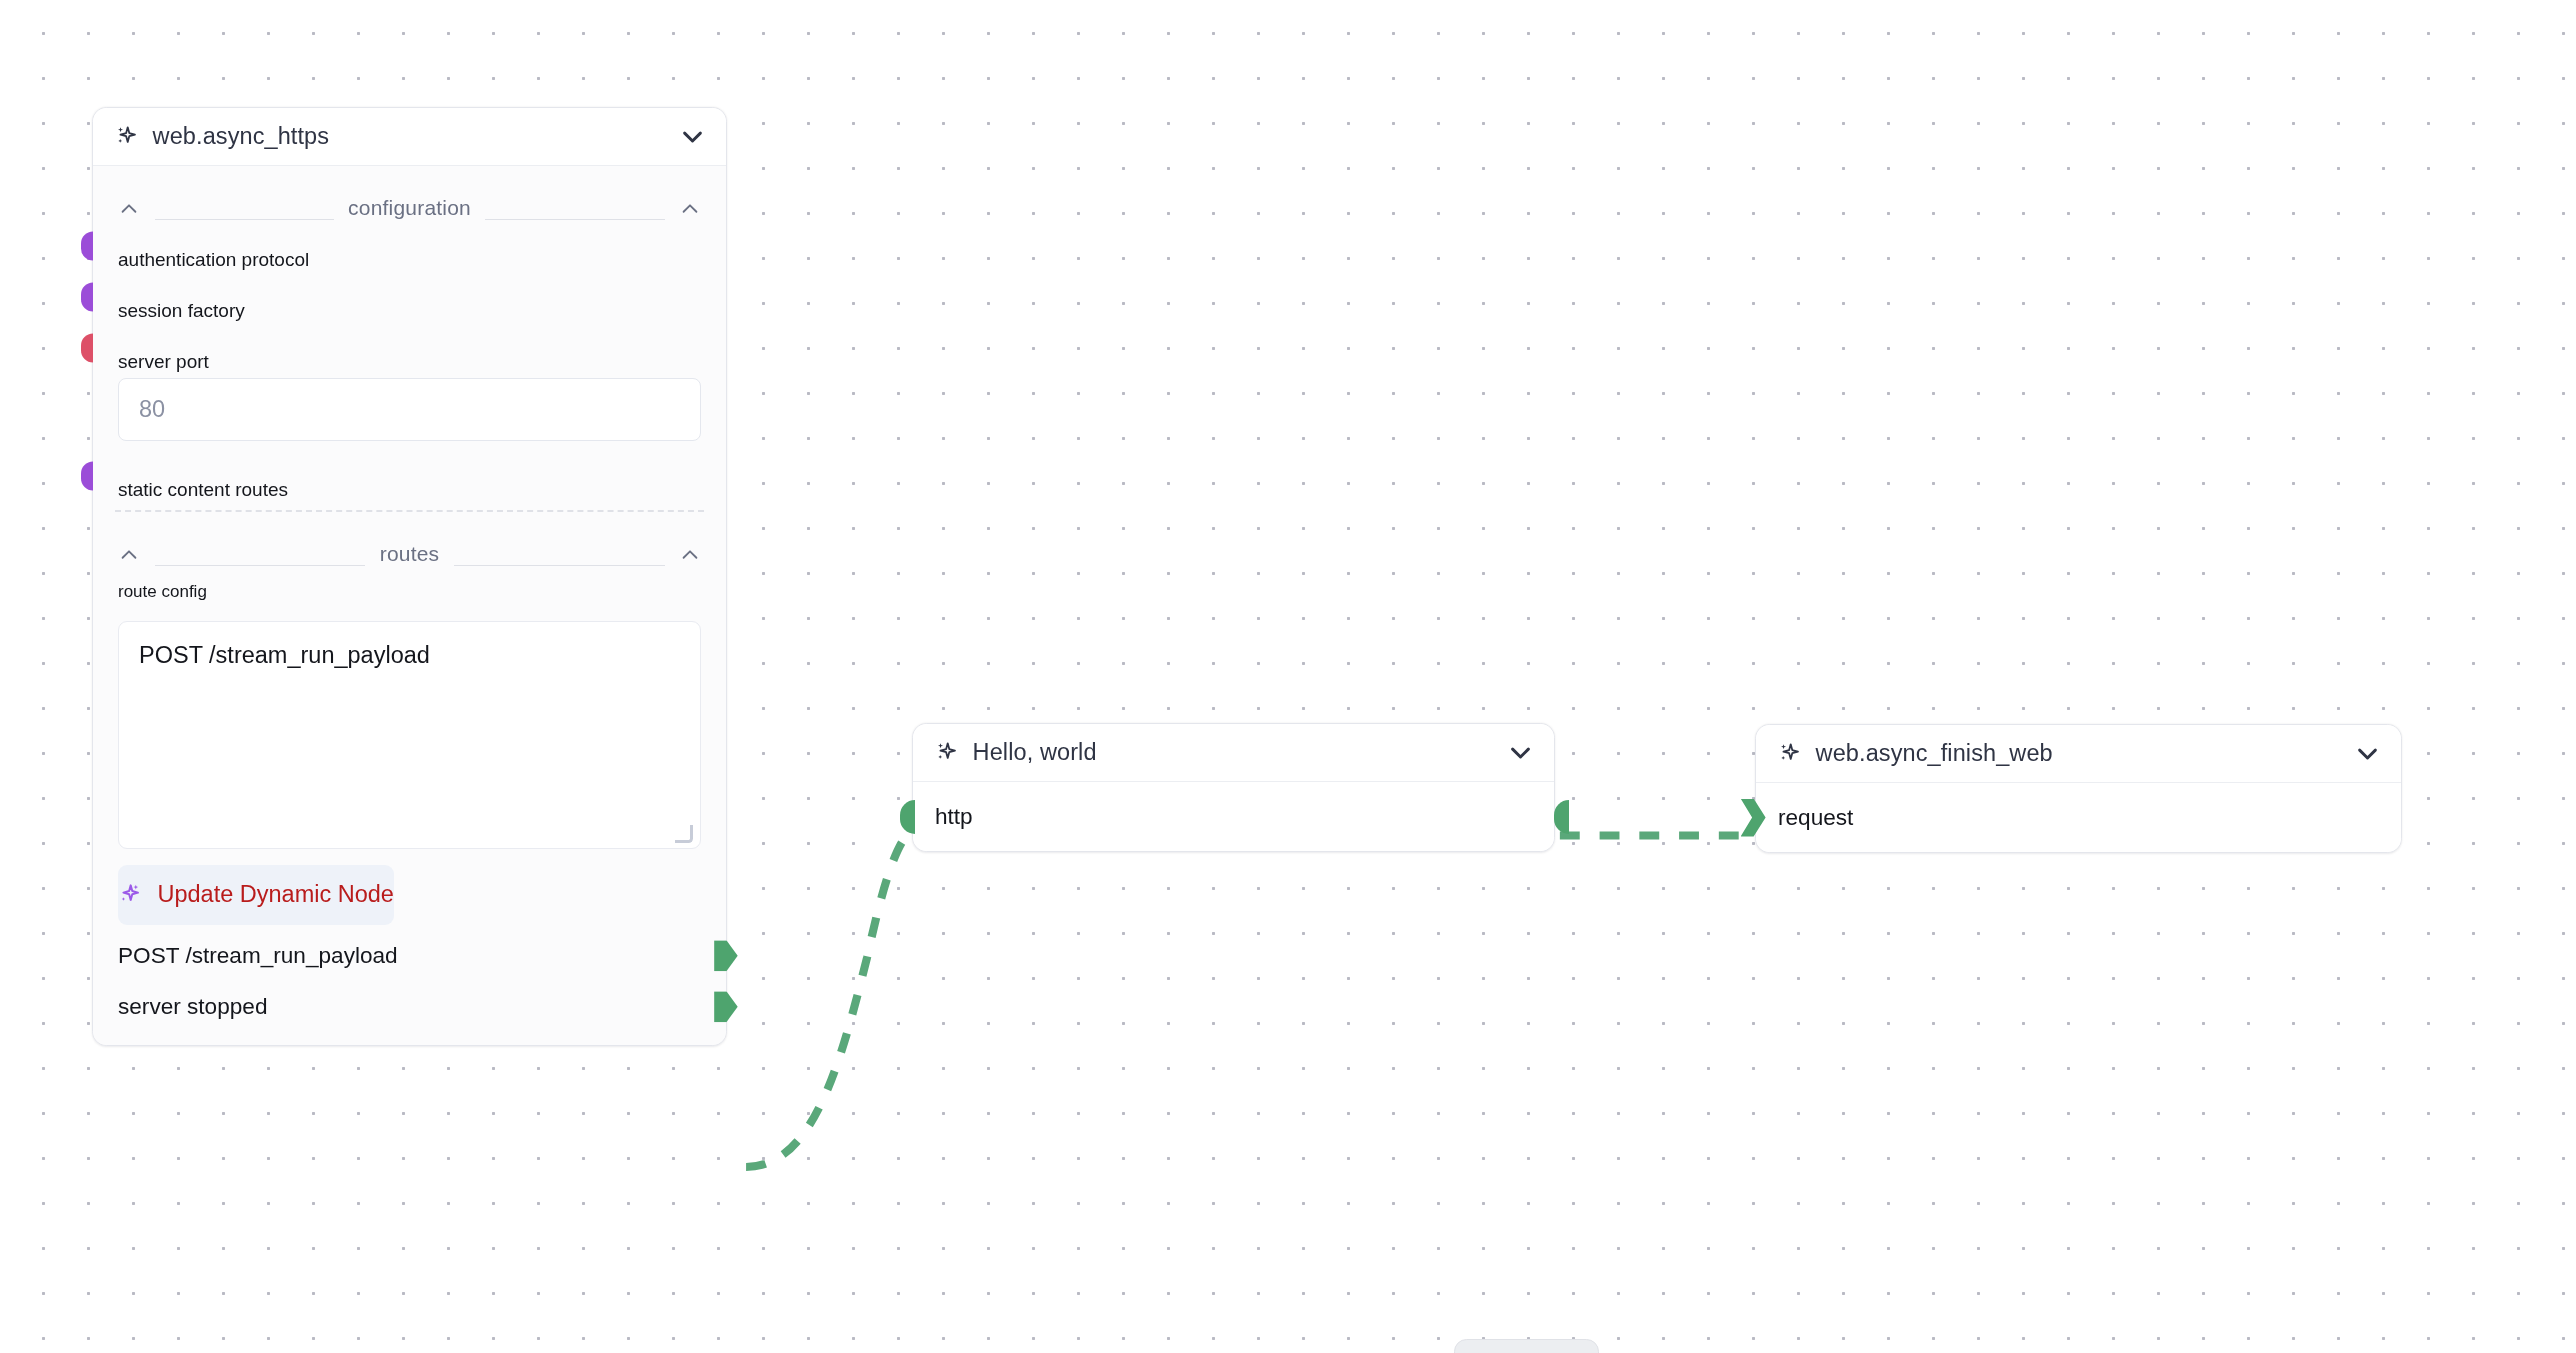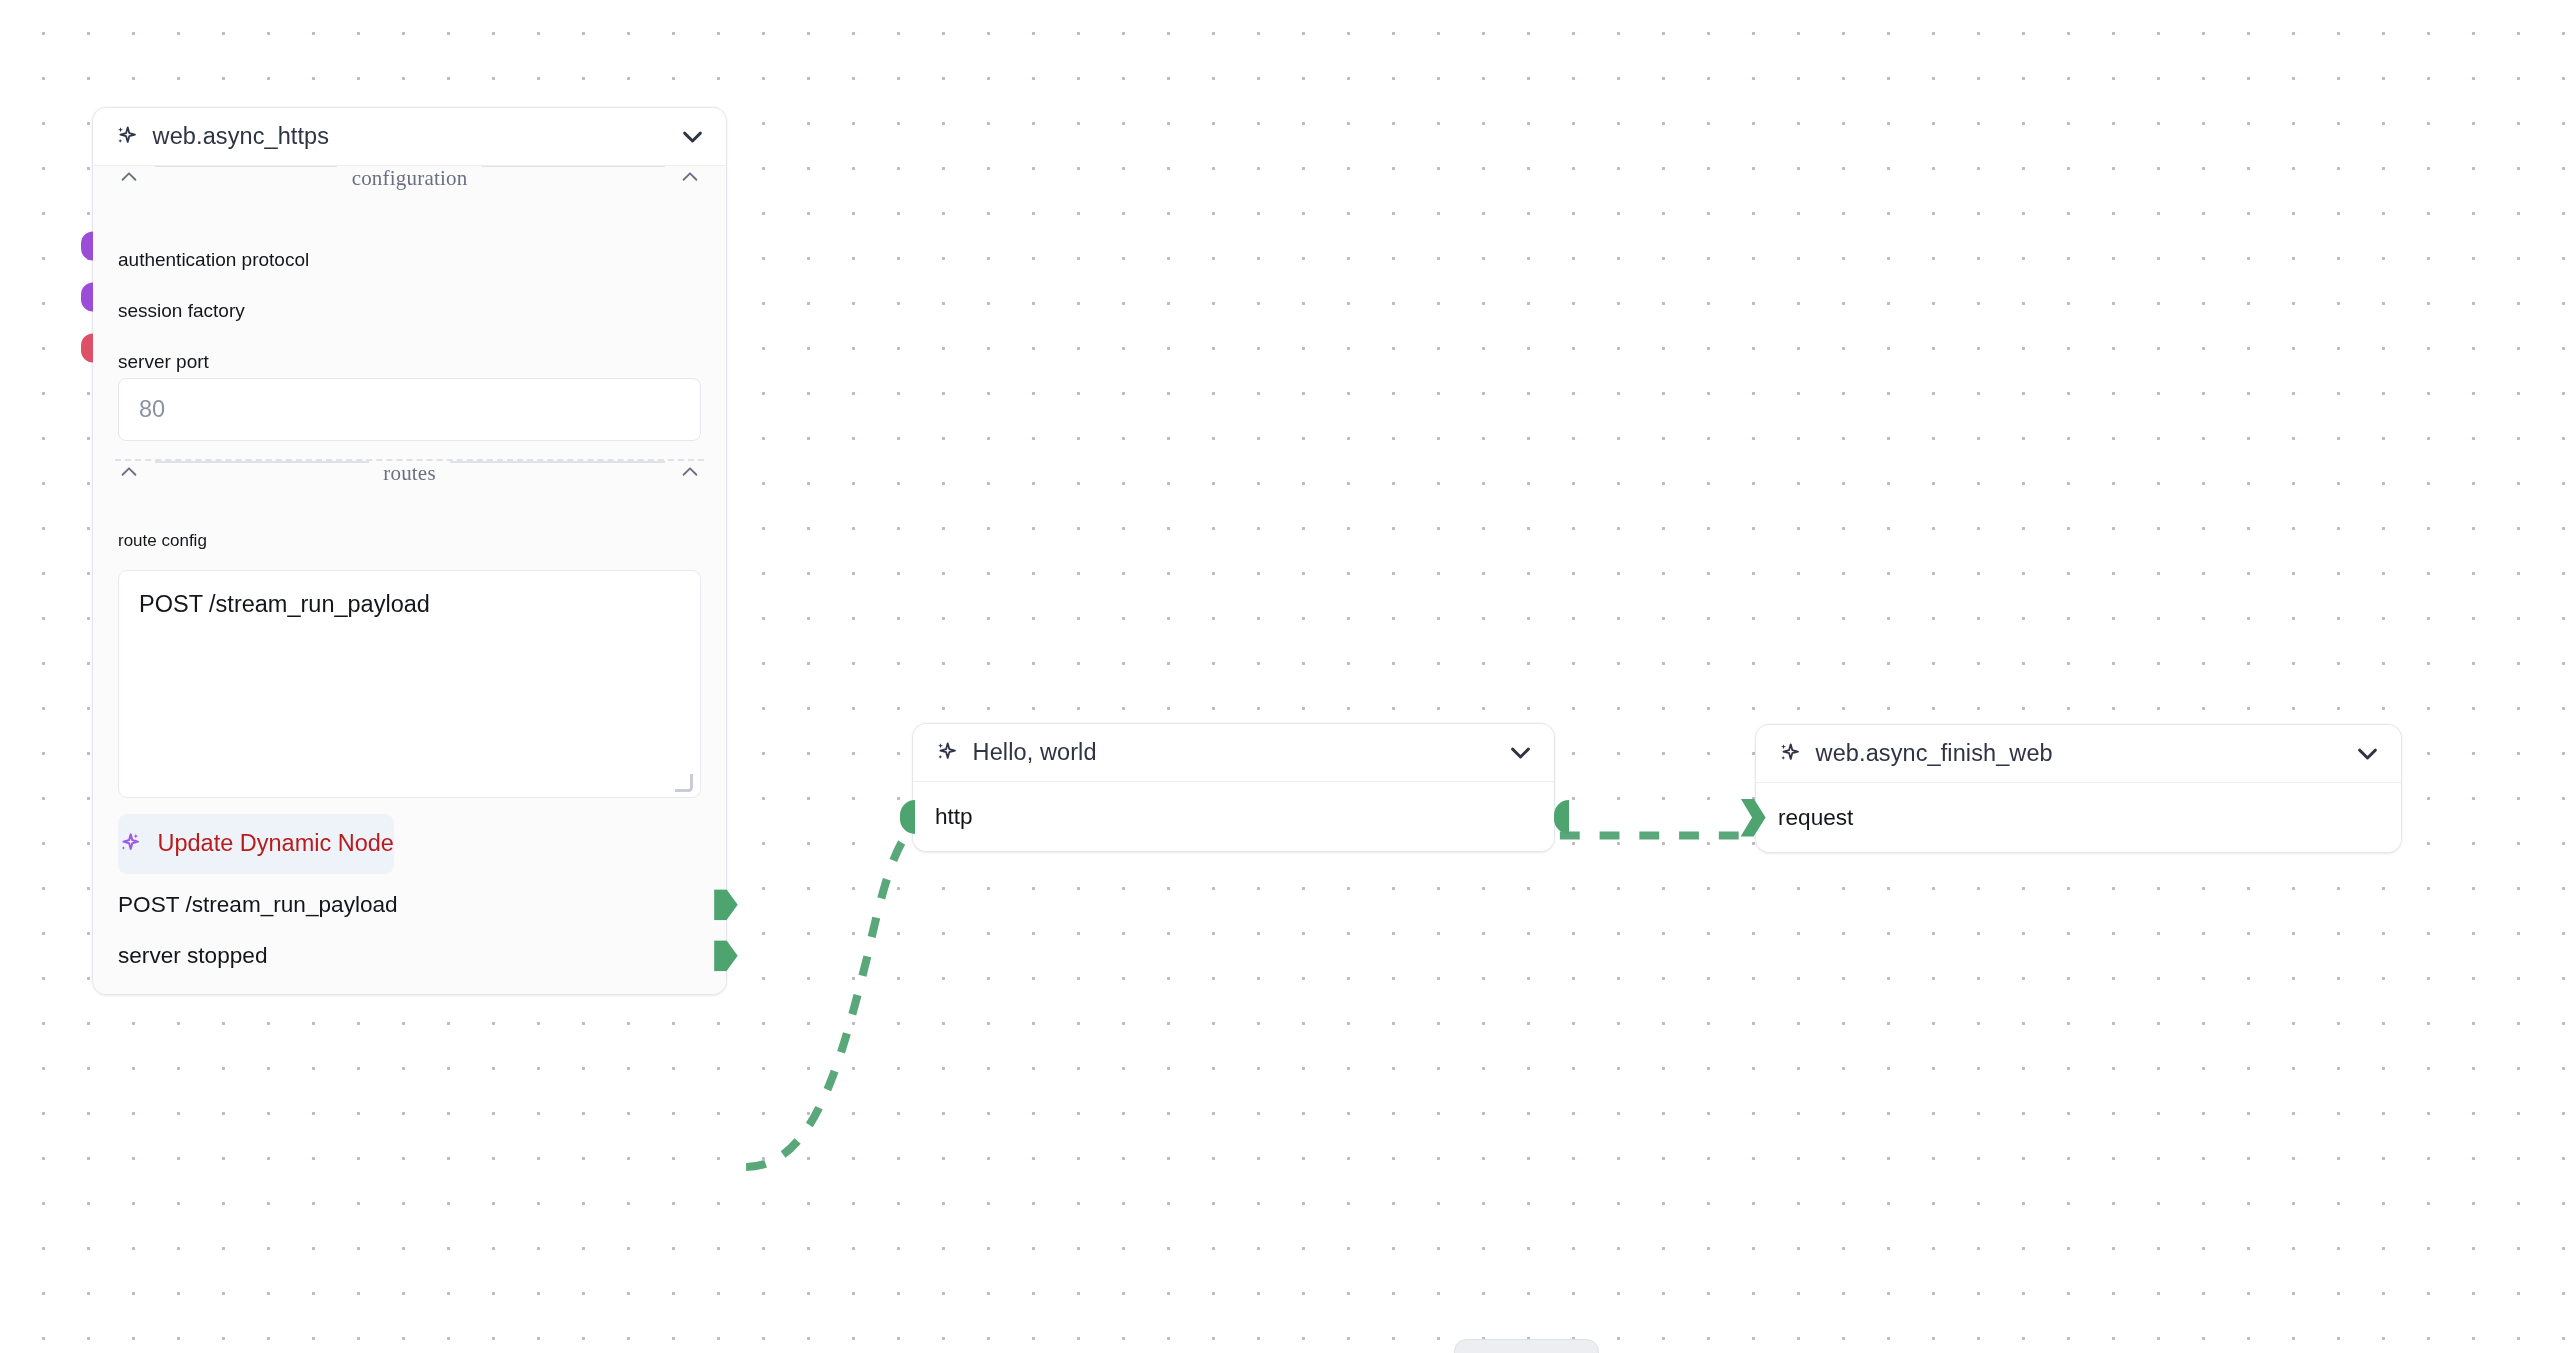--- a/index.html
+++ b/index.html
@@ -66,25 +66,24 @@
   
   .chev-down { width: 27px; height: 27px; flex: none; cursor: pointer; }
   .chev-up   { width: 22px; height: 22px; flex: none; cursor: pointer; }
 
   
   #node-https { left: 92px; top: 107px; width: 635px; }
   #node-https .node-body { background: #fbfbfc; padding-bottom: 12.6px; }
 
   .section-head {
     display: flex;
-    align-items: flex-start;
+    align-items: flex-end;
     gap: 14.5px;
     padding: 0 25px;
     height: 54px;
-    font-family: Liberation Serif, serif;
   }
   .section-rule { flex: 1; height: 1.4px; background: #dfe1e7; }
   .section-label {
     font-size: 21px;
     color: #6a7083;
     letter-spacing: 0.2px;
     white-space: nowrap;
   }
 
   .port-row {
@@ -324,20 +323,24 @@
 
       <div class="port-row">
         <span class="handle-in red"></span>
         <span>server port</span>
       </div>
 
       <div class="field-wrap">
         <input class="text-input" type="text" value="" placeholder="80" style="">
       </div>
 
+      <div class="port-row">
+        <span class="handle-in purple"></span>
+        <span>static content routes</span>
+      </div>
 
       <div class="dashed-sep"></div>
 
       <div class="section-head">
         <svg class="chev-up" viewBox="0 0 24 24">
           <path d="M5 15 L12 8 L19 15" fill="none" stroke="#6a7083" stroke-width="2" stroke-linecap="round" stroke-linejoin="round"></path>
         </svg>
         <div class="section-rule"></div>
         <span class="section-label">routes</span>
         <div class="section-rule"></div>

